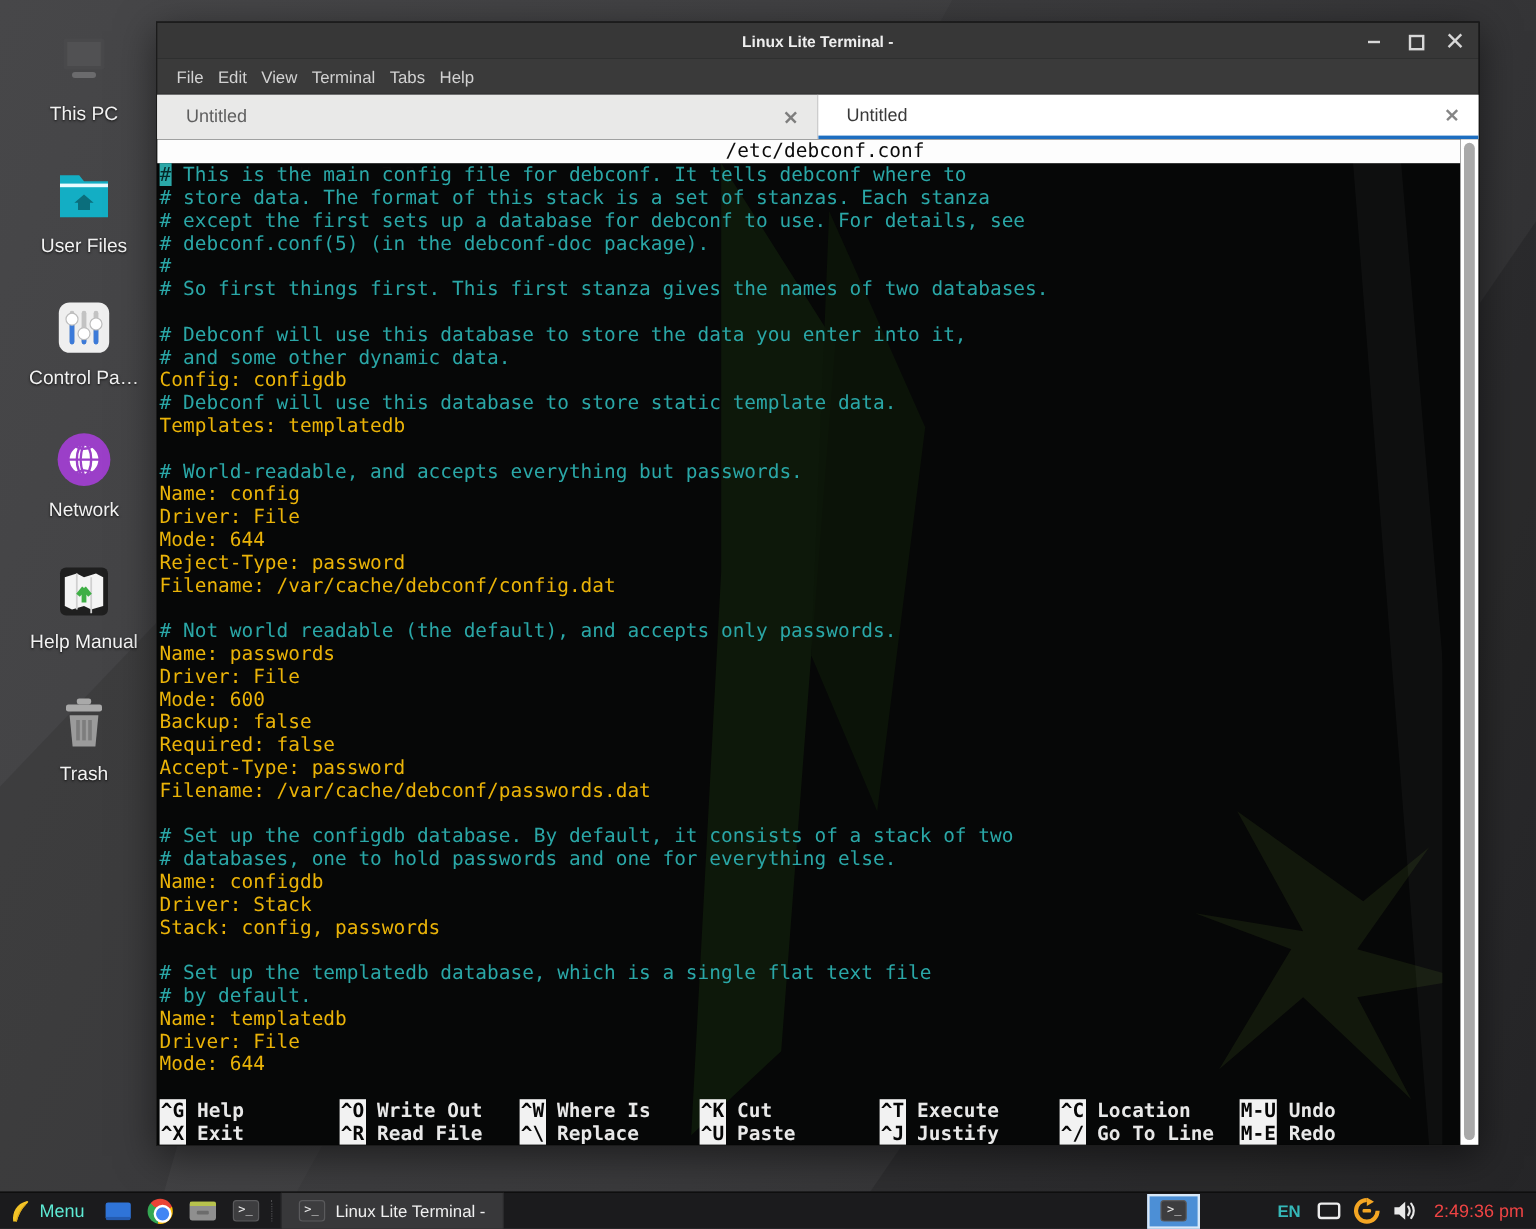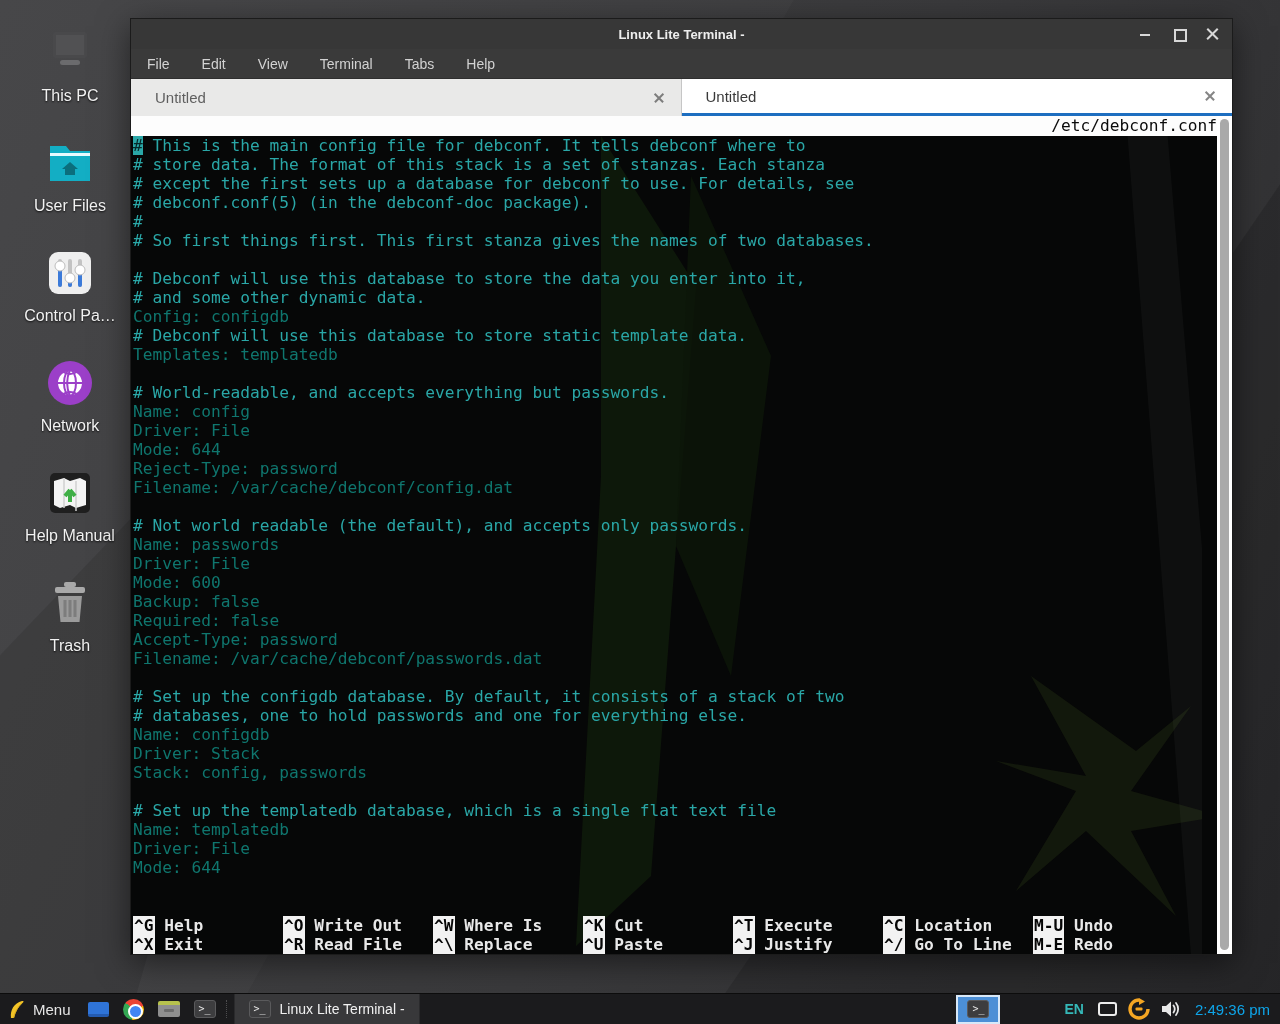--- a/index.html
+++ b/index.html
@@ -21,75 +21,75 @@
             box-shadow:0 8px 30px rgba(0,0,0,.5); border:1px solid #1b1b1b; display:flex; flex-direction:column; background:#060707; }
   .titlebar { height:30px; background:#373737; display:flex; align-items:center; position:relative; flex:0 0 30px; }
   .title { position:absolute; left:0; right:0; text-align:center; font-size:13px; font-weight:bold; color:#eeeeee; }
   .winbtns { position:absolute; right:12px; top:0; height:30px; display:flex; align-items:center; gap:20px; }
   .wbtn { width:14px; height:14px; position:relative; cursor:pointer; }
   .wbtn.min::after { content:""; position:absolute; left:2px; right:2px; top:7px; height:2px; background:#d8d8d8; }
   .wbtn.max::after { content:""; position:absolute; left:2px; top:2px; width:9px; height:9px; border:2px solid #d8d8d8; }
   .wbtn.close::before,.wbtn.close::after { content:""; position:absolute; left:-1px; top:6px; width:15px; height:2.2px; background:#d8d8d8; }
   .wbtn.close::before { transform:rotate(45deg);} .wbtn.close::after { transform:rotate(-45deg);}
 
-  .menubar { height:30px; background:#3a3a3a; display:flex; align-items:center; padding-left:16px; gap:32px; flex:0 0 30px; border-bottom:1px solid #2e2e2e; }
+  .menubar { height:30px; background:#3a3a3a; display:flex; align-items:center; padding-left:16px; gap:12px; flex:0 0 30px; border-bottom:1px solid #2e2e2e; }
   .mi { font-size:14px; color:#d2d2d2; cursor:pointer; }
 
   .tabbar { height:37px; display:flex; flex:0 0 37px; background:#dcdcdc; }
   .tab { flex:1 1 50%; display:flex; align-items:center; position:relative; padding:0 16px 0 24px; cursor:pointer; }
   .tab.inactive { background:#e9e9e8; border-right:1px solid #c6c6c6; }
   .tab.active { background:#ffffff; border-bottom:3px solid #1d6ec0; }
   .tab .tlabel { font-size:15px; color:#3a3a3a; flex:1; }
   .tab.inactive .tlabel { color:#5f5f5f; }
   .tab .tclose { width:12px; height:12px; position:relative; opacity:.65; cursor:pointer; }
   .tab .tclose::before,.tab .tclose::after { content:""; position:absolute; left:0; top:5px; width:12px; height:1.6px; background:#444; }
   .tab .tclose::before{ transform:rotate(45deg);} .tab .tclose::after{ transform:rotate(-45deg);}
 
   
   .termwrap { flex:1; display:flex; min-height:0; background:#060707; position:relative; }
   .term { flex:1; position:relative; font-family:"DejaVu Sans Mono", monospace; font-size:16.2px; overflow:hidden; }
   .watermark { position:absolute; inset:0; pointer-events:none; }
   .nano-head { position:relative; height:20px; background:#fdfdfd; color:#0a0a0a; line-height:20px; white-space:pre; z-index:2; }
   .nano-ver { padding-left:21px; }
-  .nano-file { position:absolute; left:4px; right:0; top:0; text-align:right;padding-left:23px; }
+  .nano-file { position:absolute; left:4px; right:0; top:0; text-align:center;padding-left:23px; }
   .nano-lines { position:relative; z-index:2; padding-left:2px; padding-top:0; }
-  .tl { height:19px; line-height:19px; white-space:pre; color:#0f766e; }
+  .tl { height:19px; line-height:19px; white-space:pre; color:#eab308; }
   .tl.cm { color:#2aa7a7; }
   .cursor { background:#2aa7a7; color:#062a2a; }
   .nano-menu { position:absolute; left:0; right:0; bottom:0; z-index:2; padding-left:2px;font-weight:bold; }
   .sc-row { height:19px; line-height:19px; white-space:pre; }
   .sc-item { display:inline-block; width:150px; color:#e8e8e8; }
   .sc-key { background:#f2f2f2; color:#060606; padding:0 1px; }
   .scrollbar { flex:0 0 15px; background:#ffffff; position:relative; }
   .sthumb { position:absolute; left:3px; right:3px; top:3px; bottom:4px; background:#a9a9a9; border-radius:5px; cursor:pointer; }
 
   
   .taskbar { position:absolute; left:0; bottom:0; width:1280px; height:31px; background:#1b1b1d; border-top:1px solid #0c0c0c;
              display:flex; align-items:center; color:#e6e6e6; }
   .tb-left { display:flex; align-items:center; height:100%; }
   .menu-btn { display:flex; align-items:center; gap:8px; padding:0 10px 0 8px; height:100%; cursor:pointer; }
-  .menu-btn span { font-size:15px; color:#e5e5e5; }
+  .menu-btn span { font-size:15px; color:#5eead4; }
   .tb-ic { height:100%; display:flex; align-items:center; justify-content:center; padding:0 7px; cursor:pointer; }
   .pager { width:21px; height:15px; background:#2f74d8; border-radius:2px; border-bottom:3px solid #245bb0; }
   .chrome { width:21px; height:21px; border-radius:50%; background:conic-gradient(from -50deg,#ea4335 0 120deg,#fbbc05 0 240deg,#34a853 0 360deg); position:relative; }
   .chrome::after { content:""; position:absolute; left:5px; top:5px; width:11px; height:11px; border-radius:50%; background:#4285f4; border:2px solid #fff; }
   .cabinet { width:22px; height:16px; background:#8f8f8f; border-radius:2px; border-top:4px solid #b7c24d; position:relative; }
   .cabinet::after { content:""; position:absolute; left:6px; top:4px; width:10px; height:3px; background:#6c6c6c; border-radius:1px; }
   .term-ic { width:22px; height:18px; background:#3d3d3f; border:1px solid #5a5a5c; border-radius:3px; color:#e8e8e8;
              font-family:"DejaVu Sans Mono",monospace; font-size:10px; line-height:16px; text-align:center; }
   .tb-sep { width:5px; height:18px; margin:0 3px; border-left:1px dotted #4d4d4f; }
   .taskbtn { display:flex; align-items:center; gap:9px; height:100%; padding:0 14px; background:#38383a; border-left:1px solid #2a2a2c; border-right:1px solid #2a2a2c; cursor:pointer; max-width:200px; }
   .taskbtn span { font-size:14px; color:#f0f0f0; white-space:nowrap; }
   .tb-right { margin-left:auto; display:flex; align-items:center; height:100%; }
   .tray-term { width:44px; height:29px; margin-right:56px; background:#4c8fd6; border:2px solid #d8e8f8; display:flex; align-items:center; justify-content:center; cursor:pointer; }
   .kbd-layout { font-size:14px; font-weight:bold; color:#35b8b8; margin:0 8px; cursor:pointer; }
   .monitor-ic { width:19px; height:14px; border:2px solid #ececec; border-radius:3px; margin:0 6px; cursor:pointer; }
   .update-ic { margin:0 5px; cursor:pointer; display:flex; }
   .speaker-ic { margin:0 6px; cursor:pointer; display:flex; }
-  .clock { font-size:15px; color:#0ea5e9; margin:0 10px 0 8px; cursor:pointer; white-space:nowrap;text-align:center; }
+  .clock { font-size:15px; color:#ef4444; margin:0 10px 0 8px; cursor:pointer; white-space:nowrap;text-align:center; }
 </style>
 </head>
 <body>
 
 <div class="desktop">
   <div class="wp-shape1"></div>
   <div class="wp-shape2"></div>
   <div class="wp-shape3"></div>
 </div>
 
@@ -245,20 +245,21 @@
           <div class="tl pl">Accept-Type: password</div>
           <div class="tl pl">Filename: /var/cache/debconf/passwords.dat</div>
           <div class="tl bl">&nbsp;</div>
           <div class="tl cm"># Set up the configdb database. By default, it consists of a stack of two</div>
           <div class="tl cm"># databases, one to hold passwords and one for everything else.</div>
           <div class="tl pl">Name: configdb</div>
           <div class="tl pl">Driver: Stack</div>
           <div class="tl pl">Stack: config, passwords</div>
           <div class="tl bl">&nbsp;</div>
           <div class="tl cm"># Set up the templatedb database, which is a single flat text file</div>
+          <div class="tl cm"># by default.</div>
           <div class="tl pl">Name: templatedb</div>
           <div class="tl pl">Driver: File</div>
           <div class="tl pl">Mode: 644</div>
         </div>
       <div class="nano-menu">
         <div class="sc-row"><span class="sc-item"><span class="sc-key">^G</span> Help</span><span class="sc-item"><span class="sc-key">^O</span> Write Out</span><span class="sc-item"><span class="sc-key">^W</span> Where Is</span><span class="sc-item"><span class="sc-key">^K</span> Cut</span><span class="sc-item"><span class="sc-key">^T</span> Execute</span><span class="sc-item"><span class="sc-key">^C</span> Location</span><span class="sc-item"><span class="sc-key">M-U</span> Undo</span></div>
         <div class="sc-row"><span class="sc-item"><span class="sc-key">^X</span> Exit</span><span class="sc-item"><span class="sc-key">^R</span> Read File</span><span class="sc-item"><span class="sc-key">^\</span> Replace</span><span class="sc-item"><span class="sc-key">^U</span> Paste</span><span class="sc-item"><span class="sc-key">^J</span> Justify</span><span class="sc-item"><span class="sc-key">^/</span> Go To Line</span><span class="sc-item"><span class="sc-key">M-E</span> Redo</span></div>
       </div>
     </div>
     <div class="scrollbar">

